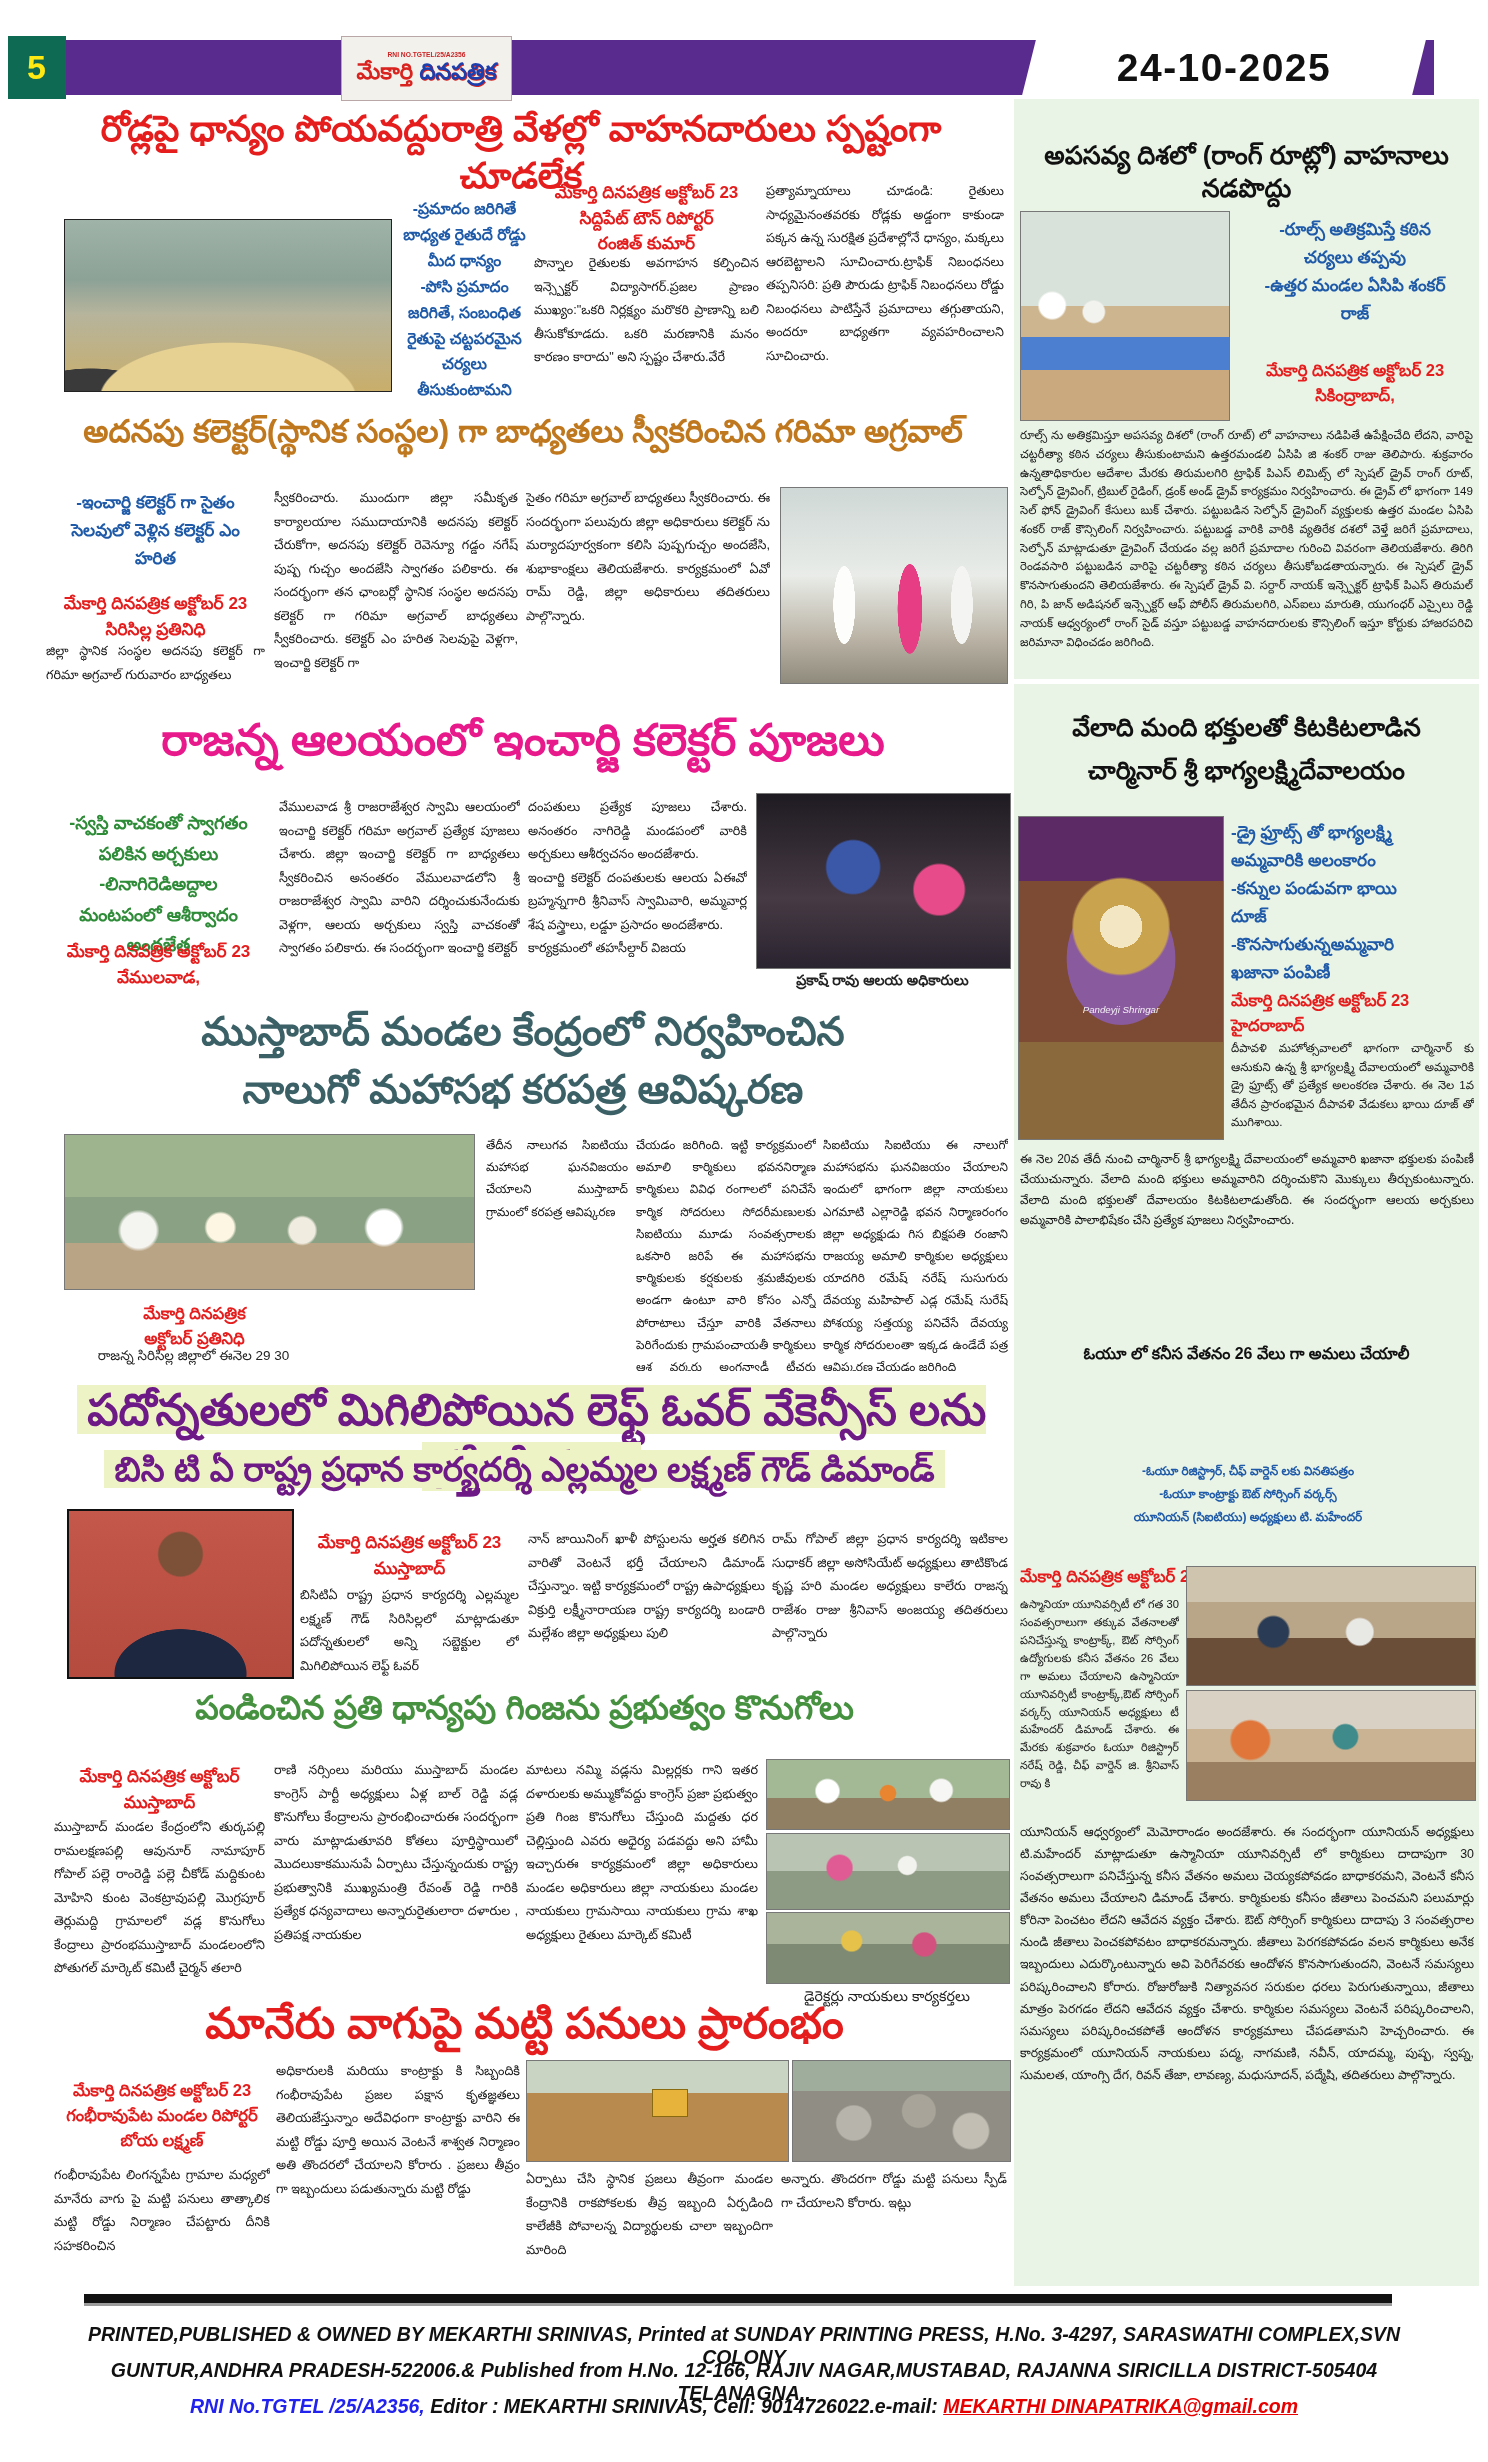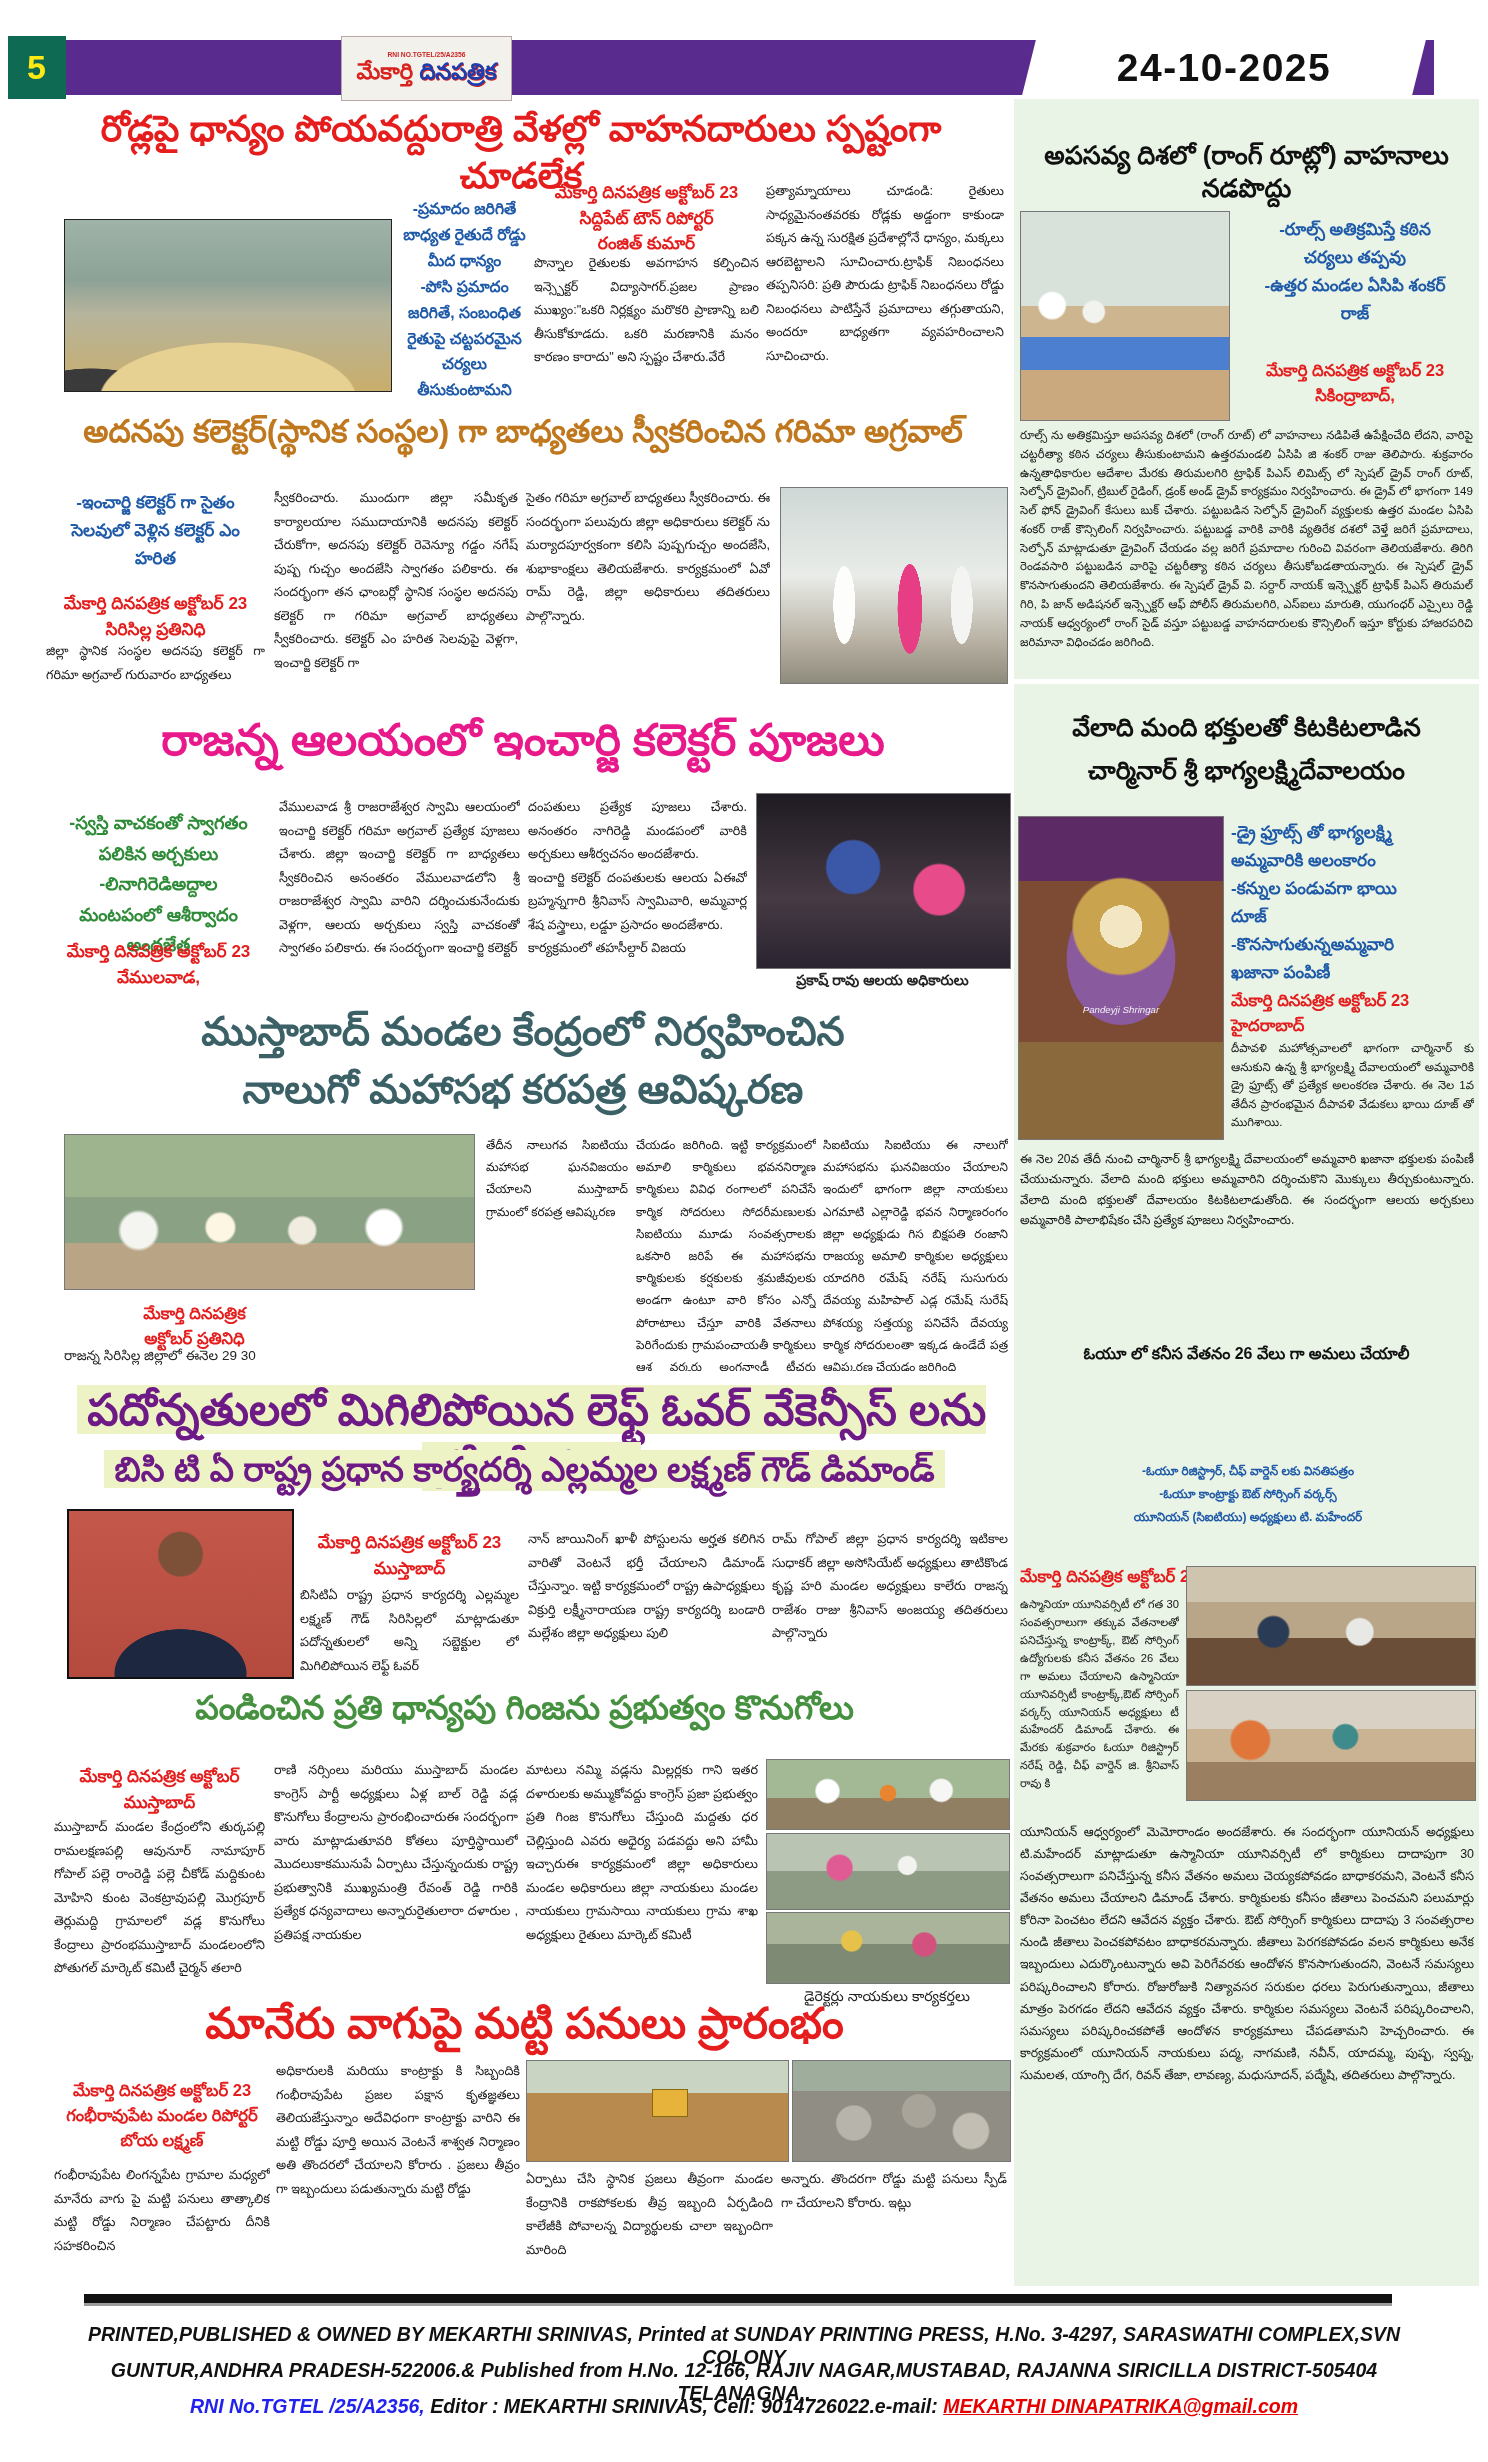--- a/index.html
+++ b/index.html
@@ -165,21 +165,21 @@
 ఇంచార్జి కలెక్టర్ దంపతులకు ఆలయ ఏఈవో బ్రహ్మన్నగారి శ్రీనివాస్ స్వామివారి, అమ్మవార్ల శేష వస్త్రాలు, లడ్డూ ప్రసాదం అందజేశారు.
 కార్యక్రమంలో తహసీల్దార్ విజయ</div>
   <div class="photo ph-temple" style="left:756px;top:793px;width:253px;height:174px;"></div>
   <div class="abs caption" style="left:756px;top:972px;width:253px;">ప్రకాష్ రావు ఆలయ అధికారులు</div>
 
   <div class="abs headline hl-teal pre" style="left:41px;top:1002px;width:964px;font-size:40px;line-height:1.45;">ముస్తాబాద్ మండల కేంద్రంలో నిర్వహించిన
 నాలుగో మహాసభ కరపత్ర ఆవిష్కరణ</div>
   <div class="photo ph-crowd1" style="left:64px;top:1134px;width:409px;height:154px;"></div>
   <div class="abs dateline" style="left:82px;top:1301px;width:225px;font-size:16.5px;">మేకార్తి దినపత్రిక
 అక్టోబర్ ప్రతినిధి</div>
-  <div class="abs" style="left:64px;top:1348px;width:259px;font-size:13.5px;text-align:left;color:#222;">రాజన్న సిరిసిల్ల జిల్లాలో ఈనెల 29 30</div>
+  <div class="abs" style="left:64px;top:1348px;width:259px;font-size:13.5px;text-align:center;color:#222;">రాజన్న సిరిసిల్ల జిల్లాలో ఈనెల 29 30</div>
   <div class="abs tbody" style="left:486px;top:1134px;width:142px;height:237px;font-size:12px;">తేదీన నాలుగవ సిఐటియు మహాసభ ఘనవిజయం చేయాలని ముస్తాబాద్ గ్రామంలో కరపత్ర ఆవిష్కరణ</div>
   <div class="abs tbody" style="left:636px;top:1134px;width:180px;height:237px;font-size:12px;">చేయడం జరిగింది. ఇట్టి కార్యక్రమంలో అమాలి కార్మికులు భవననిర్మాణ కార్మికులు వివిధ రంగాలలో పనిచేసే కార్మిక సోదరులు సోదరీమణులకు సిఐటియు మూడు సంవత్సరాలకు ఒకసారి జరిపే ఈ మహాసభను కార్మికులకు కర్షకులకు శ్రమజీవులకు అండగా ఉంటూ వారి కోసం ఎన్నో పోరాటాలు చేస్తూ వారికి వేతనాలు పెరిగేందుకు గ్రామపంచాయతీ కార్మికులు ఆశ వర్కర్లు అంగన్వాడీ టీచర్లు ఆయాలు వివిధ రంగాలలో కార్మికులందరికీ అండగా</div>
   <div class="abs tbody" style="left:823px;top:1134px;width:185px;height:237px;font-size:12px;">సిఐటియు సిఐటియు ఈ నాలుగో మహాసభను ఘనవిజయం చేయాలని ఇందులో భాగంగా జిల్లా నాయకులు ఎగమాటి ఎల్లారెడ్డి భవన నిర్మాణరంగం జిల్లా అధ్యక్షుడు గిస బిక్షపతి రంజాని రాజయ్య అమాలి కార్మికుల అధ్యక్షులు యాదగిరి రమేష్ నరేష్ సుసుగురు దేవయ్య మహిపాల్ ఎడ్ల రమేష్ సురేష్ పోశయ్య సత్తయ్య పనిచేసే దేవయ్య కార్మిక సోదరులంతా ఇక్కడ ఉండేదే పత్ర ఆవిష్కరణ చేయడం జరిగింది</div>
 
   <div class="abs headline hl-purple" style="left:48px;top:1381px;width:967px;font-size:44px;">
     <span>పదోన్నతులలో మిగిలిపోయిన లెఫ్ట్ ఓవర్ వేకెన్సీస్ లను భర్తీ చేయాలి</span>
   </div>
   <div class="abs headline hl-purple" style="left:41px;top:1447px;width:967px;font-size:34px;">
     <span>బిసి టి ఏ రాష్ట్ర ప్రధాన కార్యదర్శి ఎల్లమ్మల లక్ష్మణ్ గౌడ్ డిమాండ్</span>
   </div>

